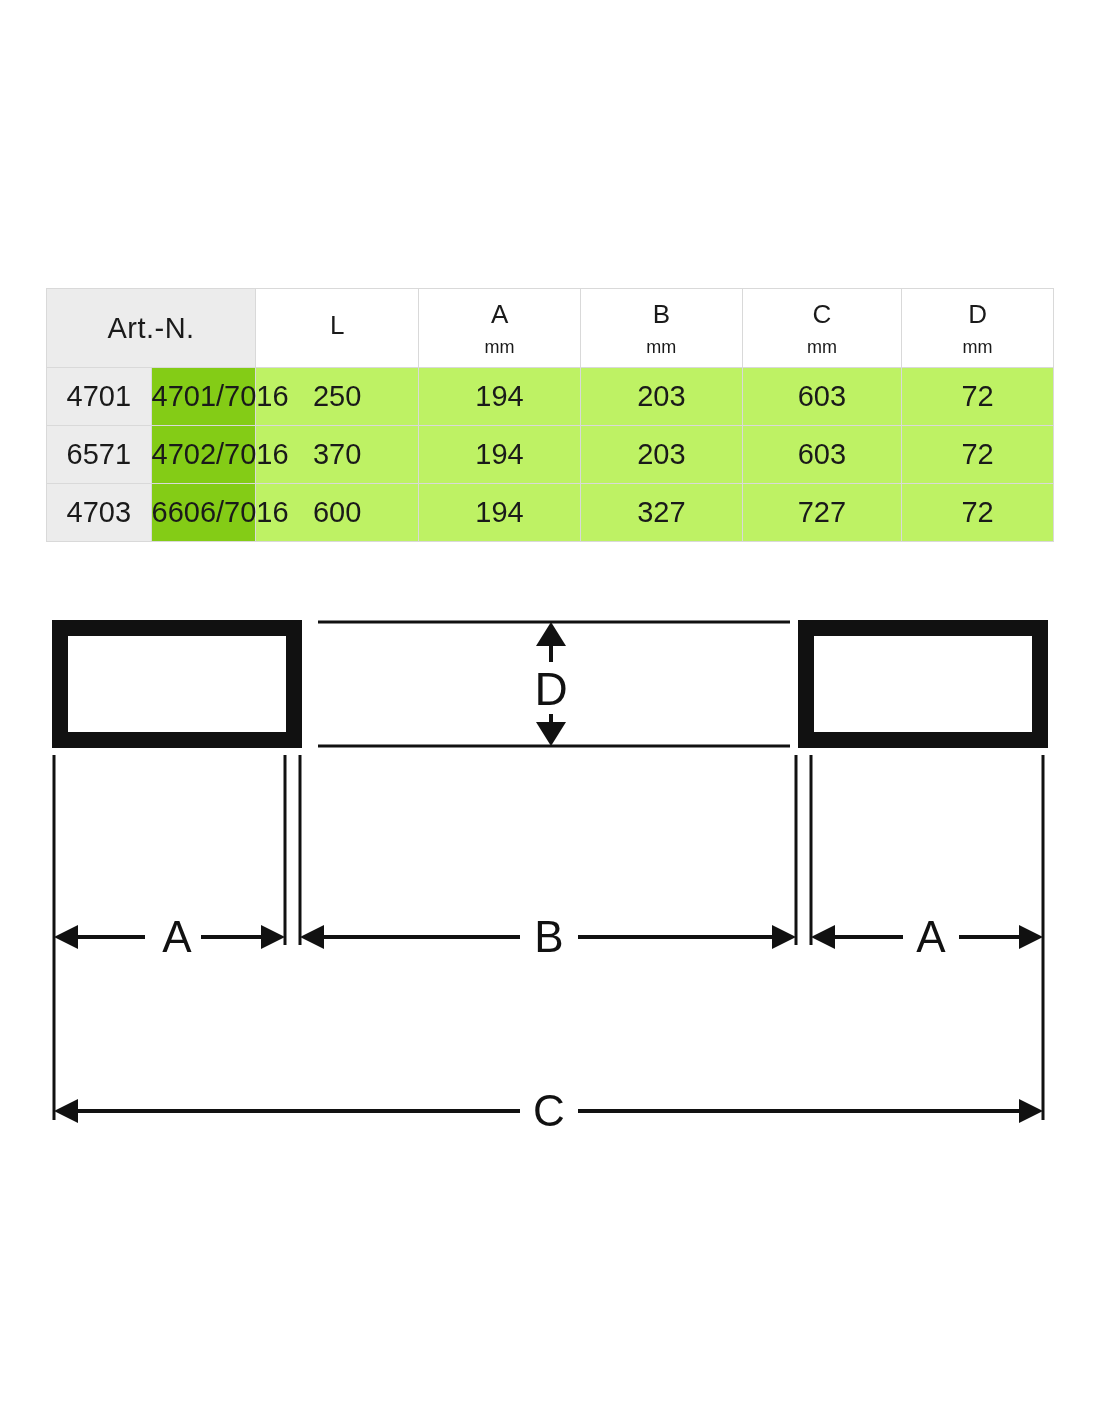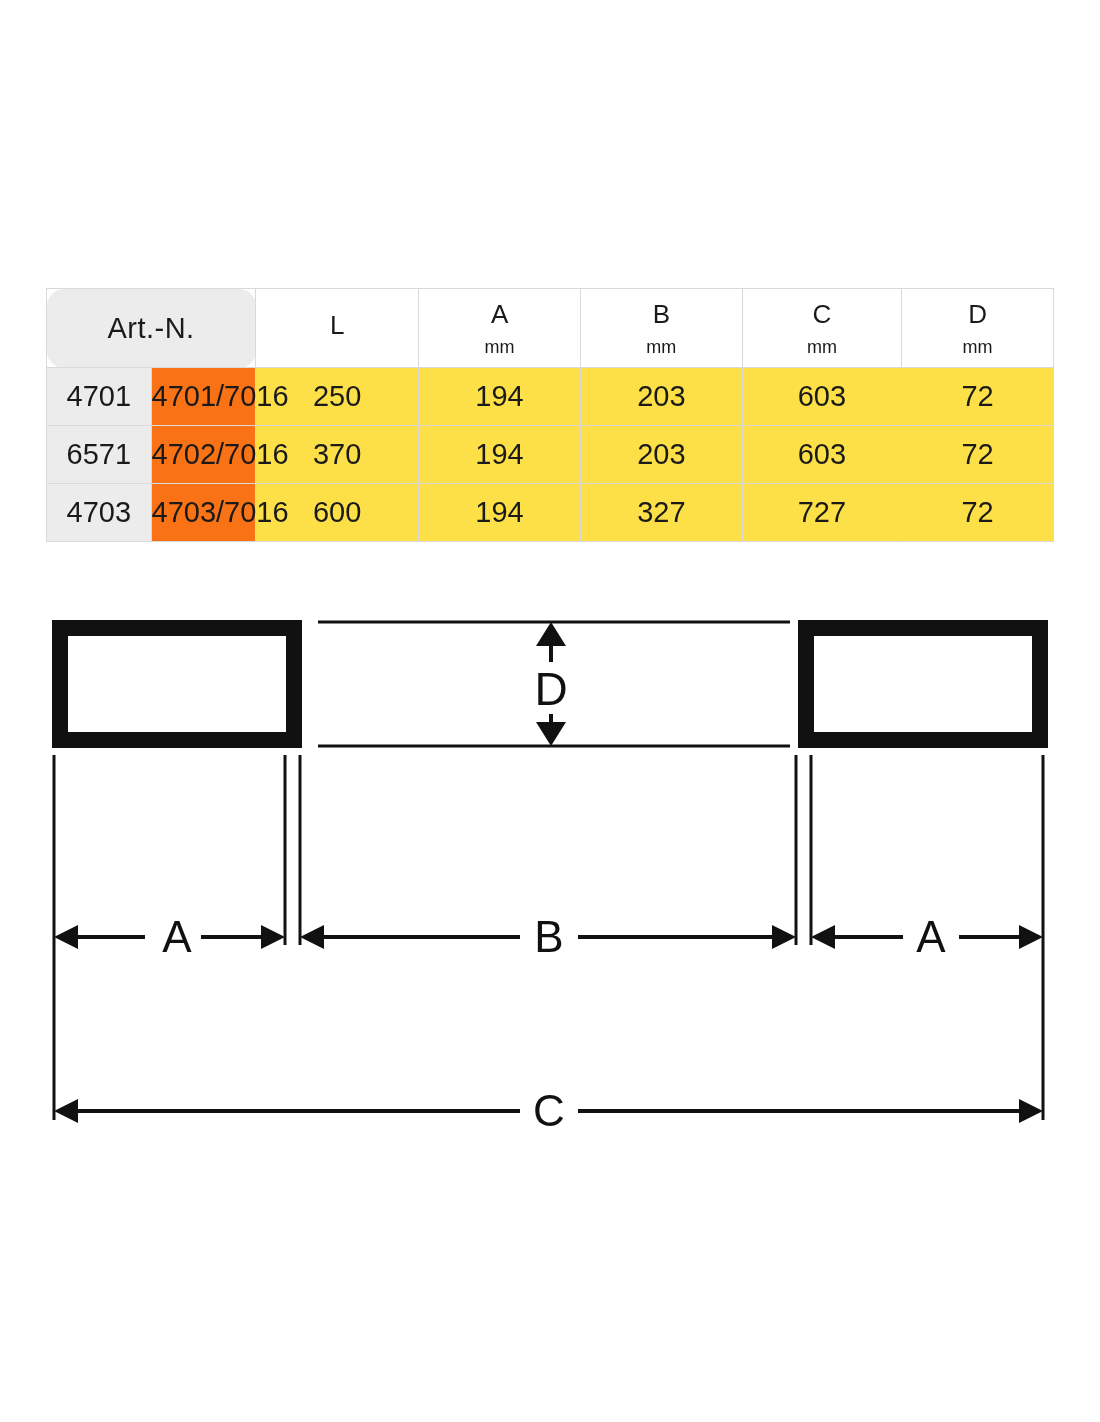--- a/index.html
+++ b/index.html
@@ -31,21 +31,20 @@
     text-align: center;
     vertical-align: middle;
     font-weight: normal;
   }
   .hdr-art {
     background: #ececec;
     height: 78px;
     font-size: 25px;
     color: #1a1a1a;
     letter-spacing: 0.5px;
-    border-radius: 17px;
   }
   .hdr-dim {
     background: #ffffff;
     height: 78px;
     font-size: 26px;
     line-height: 1.25;
   }
   .hdr-dim .dim-letter {
     display: block;
     font-size: 26px;
@@ -55,27 +54,27 @@
     font-size: 18px;
     margin-top: 6px;
   }
   .cell-art-a {
     background: #ececec;
     width: 167px;
     height: 57px;
     font-size: 29px;
   }
   .cell-art-b {
-    background: #f97316;
+    background: #84cc16;
     width: 205px;
     height: 57px;
     font-size: 29px;
   }
   .cell-val {
-    background: #fde047;
+    background: #bef264;
     height: 57px;
     font-size: 29px;
   }
   .col-l  { width: 130px; }
   .col-a  { width: 129px; }
   .col-b  { width: 129px; }
   .col-c  { width: 127px; }
   .col-d  { width: 121px; }
 
   
@@ -140,21 +139,21 @@
       <td class="cell-art-a">6571</td>
       <td class="cell-art-b">4702/7016</td>
       <td class="cell-val col-l">370</td>
       <td class="cell-val col-a">194</td>
       <td class="cell-val col-b">203</td>
       <td class="cell-val col-c">603</td>
       <td class="cell-val col-d">72</td>
     </tr>
     <tr>
       <td class="cell-art-a">4703</td>
-      <td class="cell-art-b">4703/7016</td>
+      <td class="cell-art-b">6606/7016</td>
       <td class="cell-val col-l">600</td>
       <td class="cell-val col-a">194</td>
       <td class="cell-val col-b">327</td>
       <td class="cell-val col-c">727</td>
       <td class="cell-val col-d">72</td>
     </tr>
   </tbody>
 </table>
 
 <div class="drawing">

